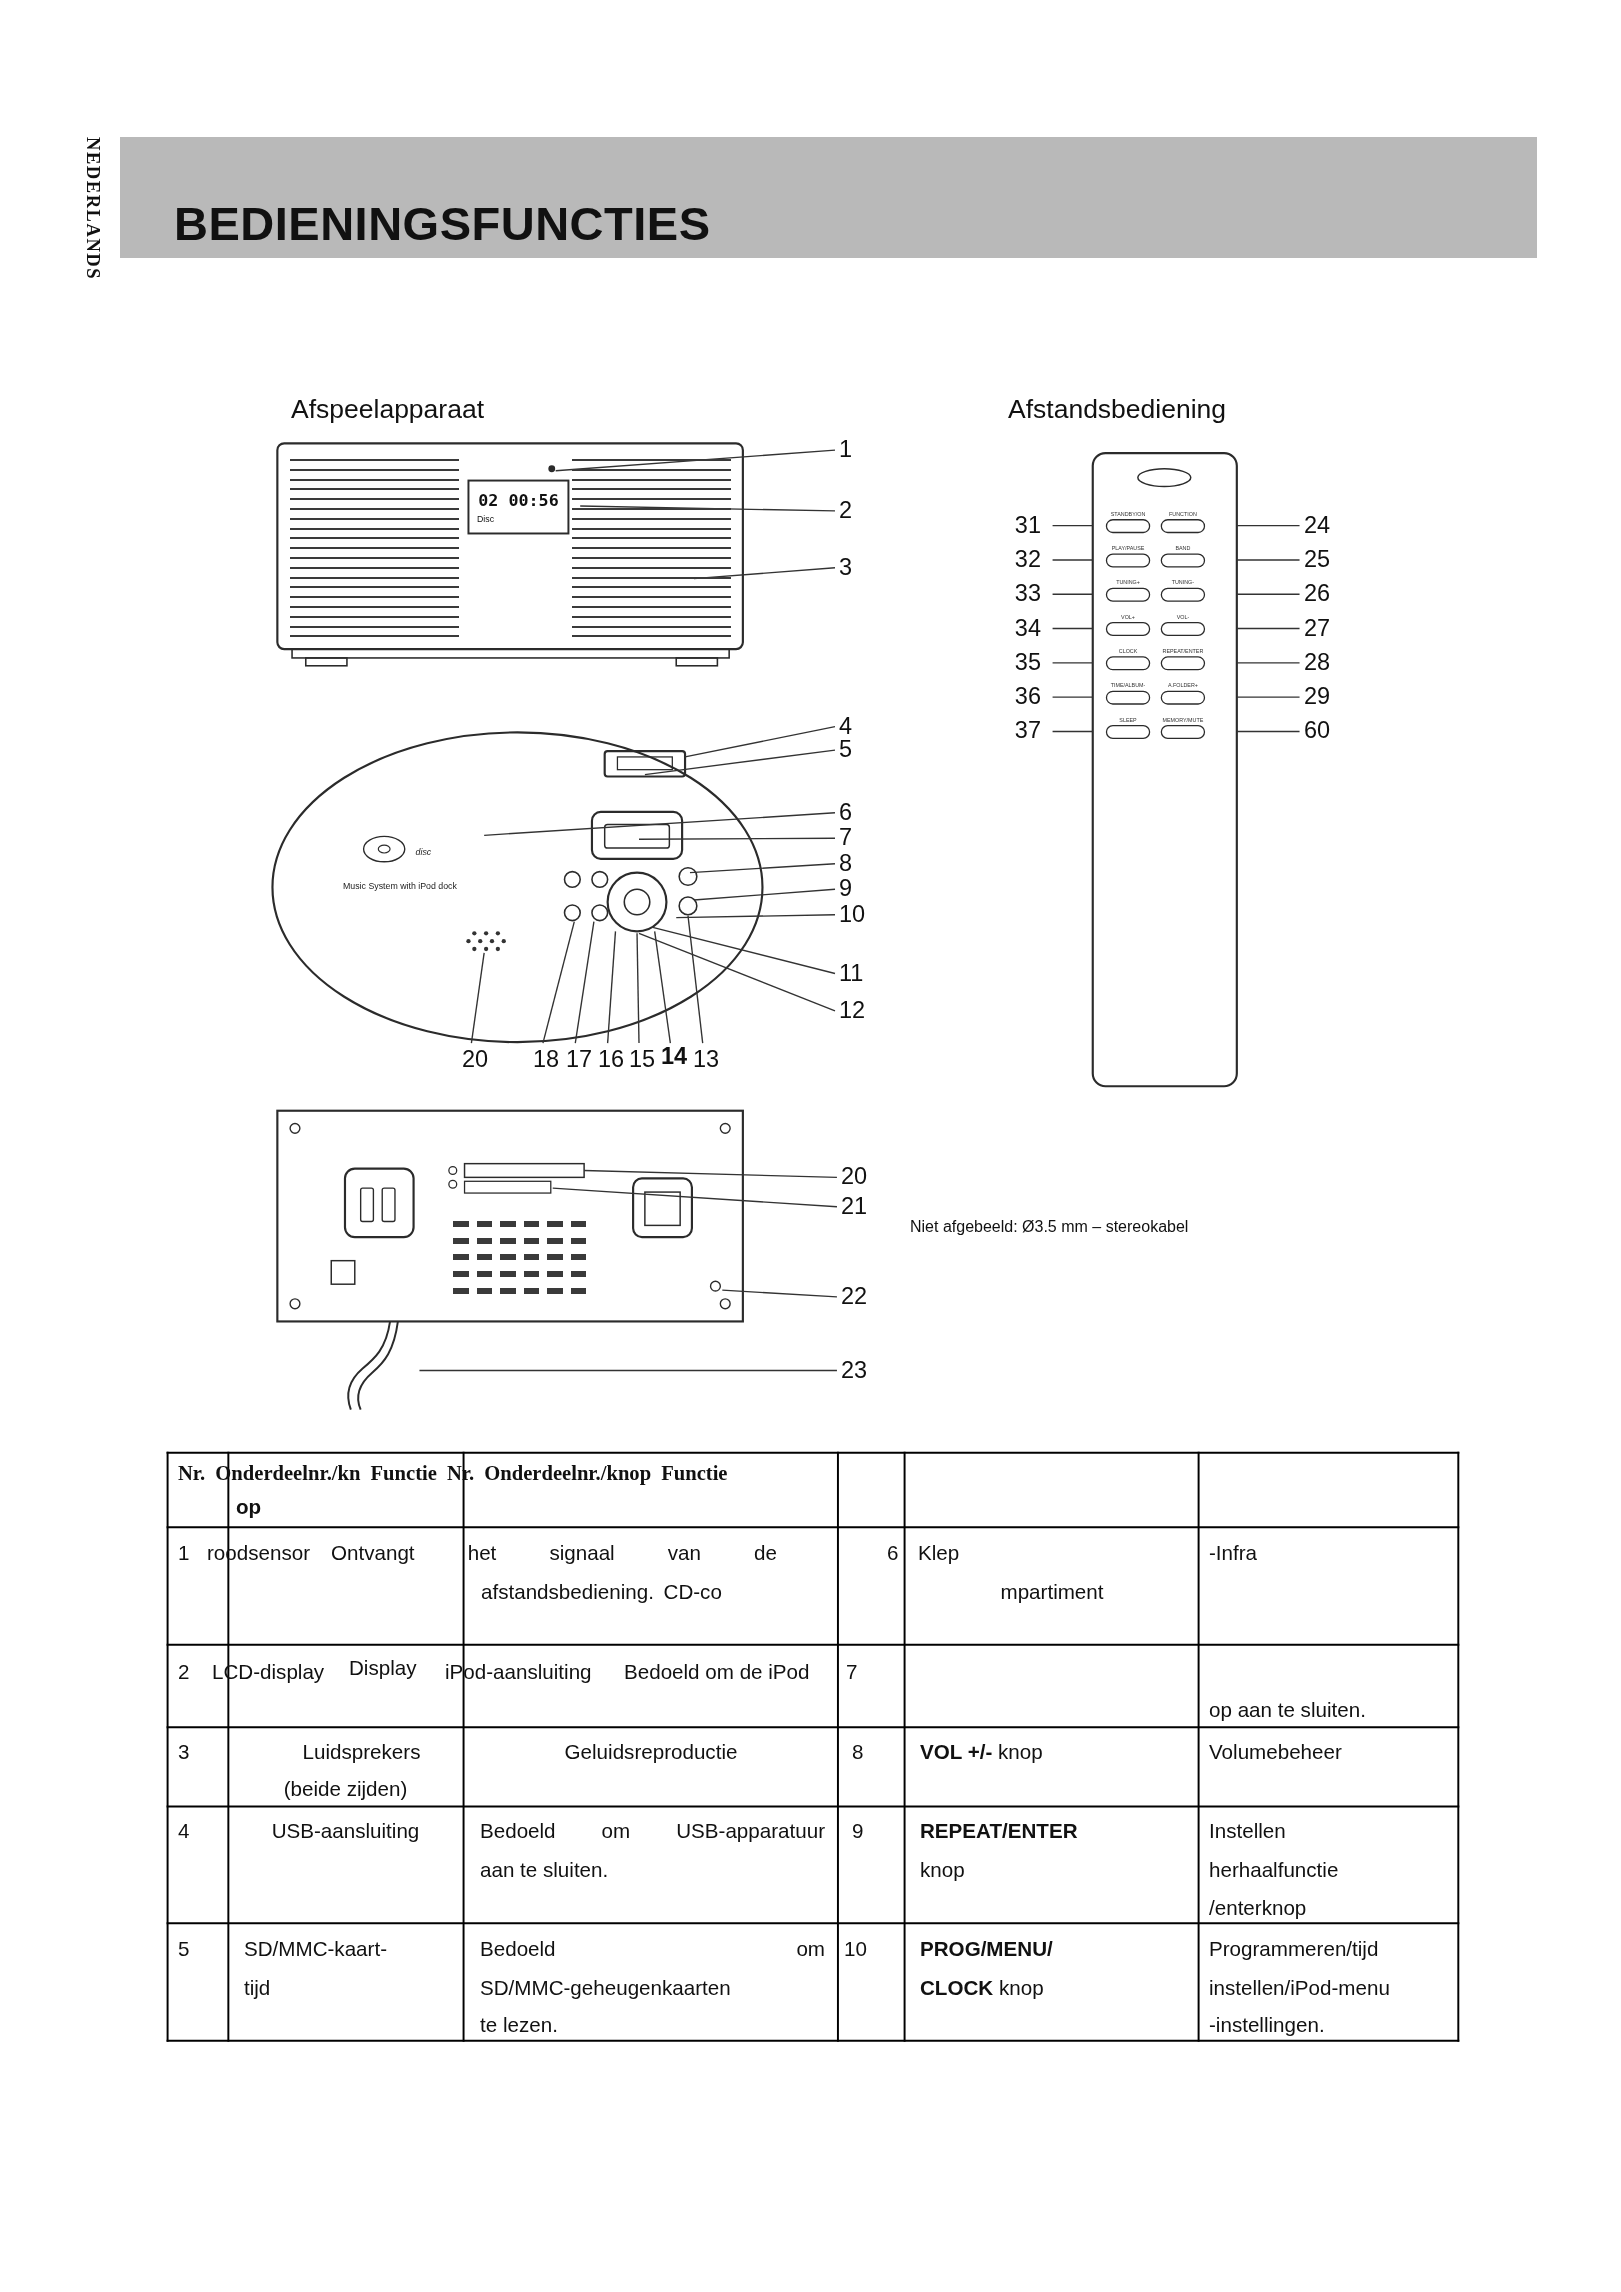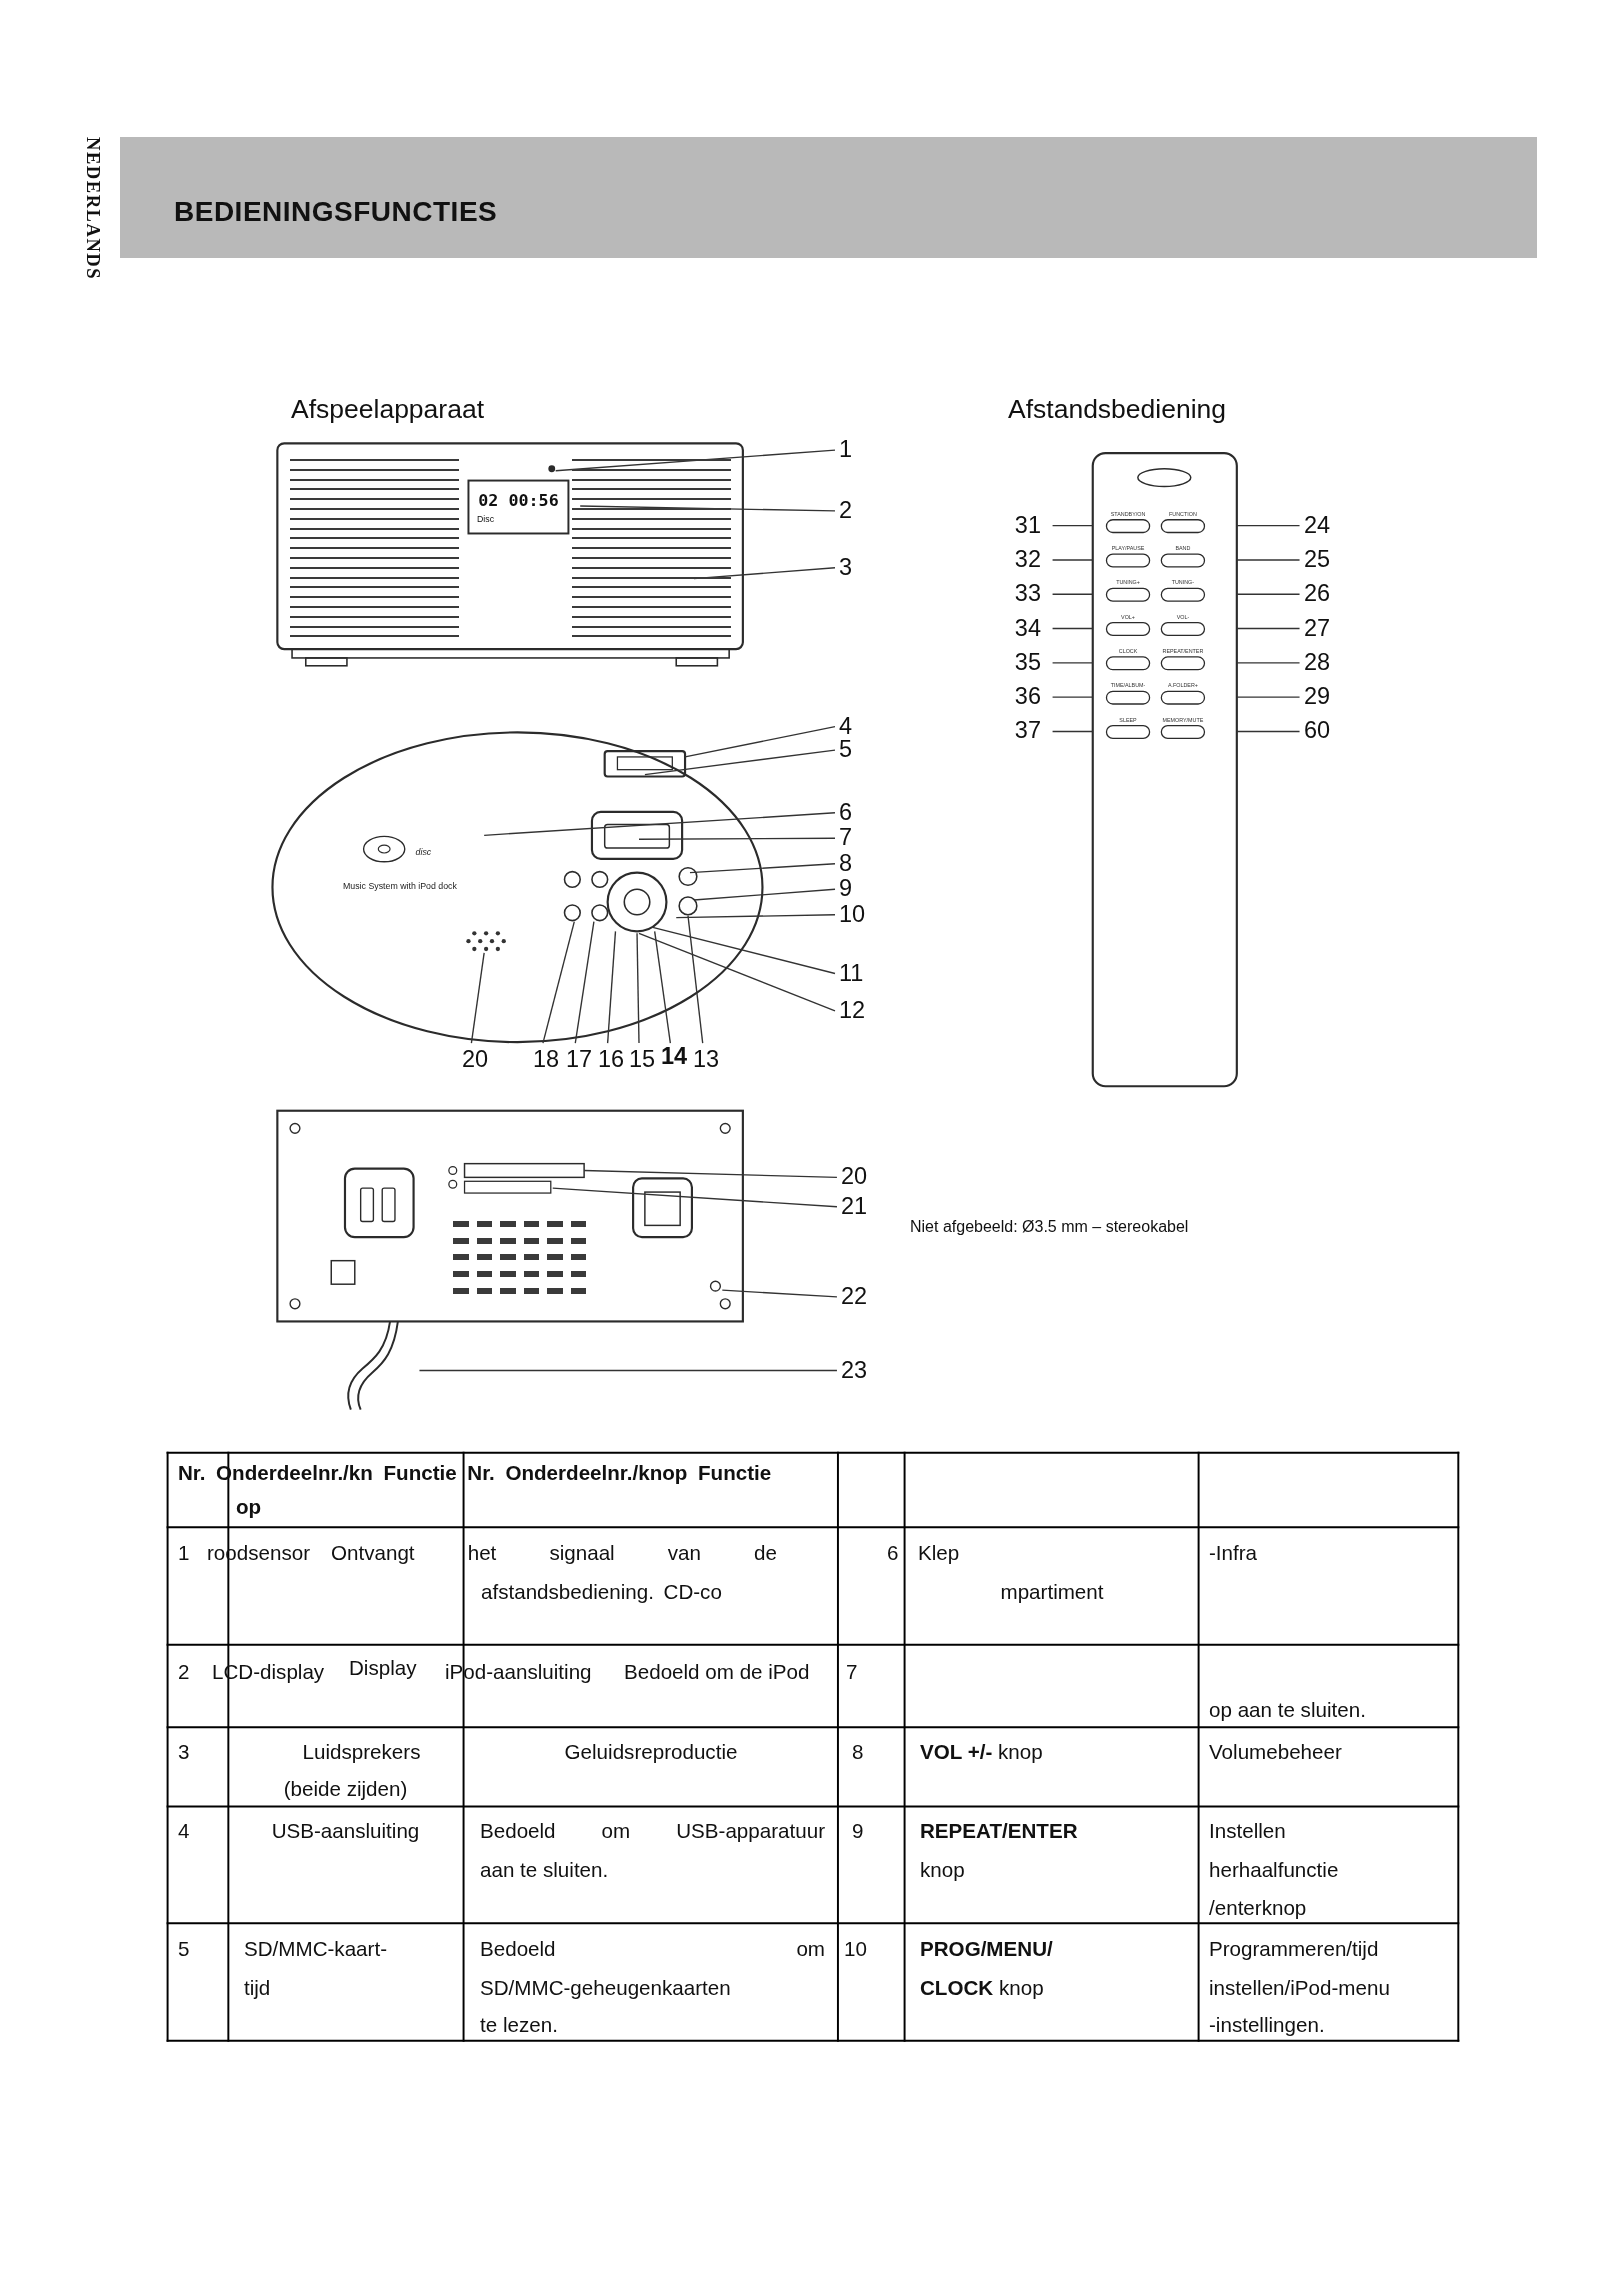--- a/index.html
+++ b/index.html
@@ -1,20 +1,20 @@
 <!DOCTYPE html>
 <html><head>
 <meta charset="utf-8">
 <style>
   html,body{margin:0;padding:0;background:#fff;}
   .page{position:relative;width:1621px;height:2293px;background:#fff;overflow:hidden;
         font-family:"Liberation Sans",sans-serif;color:#111;}
   .art{position:absolute;left:0;top:0;}
   .titlebar{position:absolute;left:120px;top:137px;width:1417px;height:121px;background:#b9b9b9;}
-  .title{position:absolute;left:174px;top:196px;font-size:28px;font-weight:bold;letter-spacing:0.5px;}
+  .title{position:absolute;left:174px;top:196px;font-size:47px;font-weight:bold;letter-spacing:0.5px;}
   .langtab{position:absolute;left:82px;top:137px;height:127px;writing-mode:vertical-rl;text-orientation:sideways;
            font-family:"Liberation Serif",serif;font-weight:bold;font-size:18.6px;letter-spacing:1.5px;}
   .seclabel{position:absolute;font-size:26.5px;}
   .t{position:absolute;font-size:20.6px;line-height:26.5px;white-space:nowrap;}
   .b{font-weight:bold;}
   .c{text-align:center;}
   .j{white-space:normal;text-align:justify;text-align-last:justify;}
   .flexsb{display:flex;justify-content:space-between;white-space:normal;}
   .co{position:absolute;font-size:23.5px;line-height:25.5px;}
   .co.r{width:33px;text-align:right;}
@@ -250,21 +250,21 @@
   <div class="co" style="left:1304px;top:616px;">27</div>
   <div class="co" style="left:1304px;top:650px;">28</div>
   <div class="co" style="left:1304px;top:684px;">29</div>
   <div class="co" style="left:1304px;top:718px;">60</div>
 
   <div class="co" style="left:841px;top:1164px;">20</div>
   <div class="co" style="left:841px;top:1194px;">21</div>
   <div class="co" style="left:841px;top:1284px;">22</div>
   <div class="co" style="left:841px;top:1358px;">23</div>
 
-  <div class="t b" style="left:178px;top:1460px;word-spacing:4.9px;">Nr. Onderdeelnr./kn Functie Nr. Onderdeelnr./knop Functie</div>
+  <div class="t b" style="left:178px;top:1460px;word-spacing:4.9px;font-family:Liberation Serif, serif;">Nr. Onderdeelnr./kn Functie Nr. Onderdeelnr./knop Functie</div>
   <div class="t b" style="left:236px;top:1494px;">op</div>
 
   <div class="t" style="left:178px;top:1540px;">1</div>
   <div class="t" style="left:207px;top:1540px;">roodsensor</div>
   <div class="t j" style="left:331px;top:1540px;width:446px;">Ontvangt het signaal van de</div>
   <div class="t" style="left:887px;top:1540px;">6</div>
   <div class="t" style="left:918px;top:1540px;">Klep</div>
   <div class="t" style="left:1209px;top:1540px;">-Infra</div>
   <div class="t" style="left:481px;top:1579px;word-spacing:3.9px;">afstandsbediening. CD-co</div>
   <div class="t c" style="left:905px;top:1579px;width:294px;">mpartiment</div>

